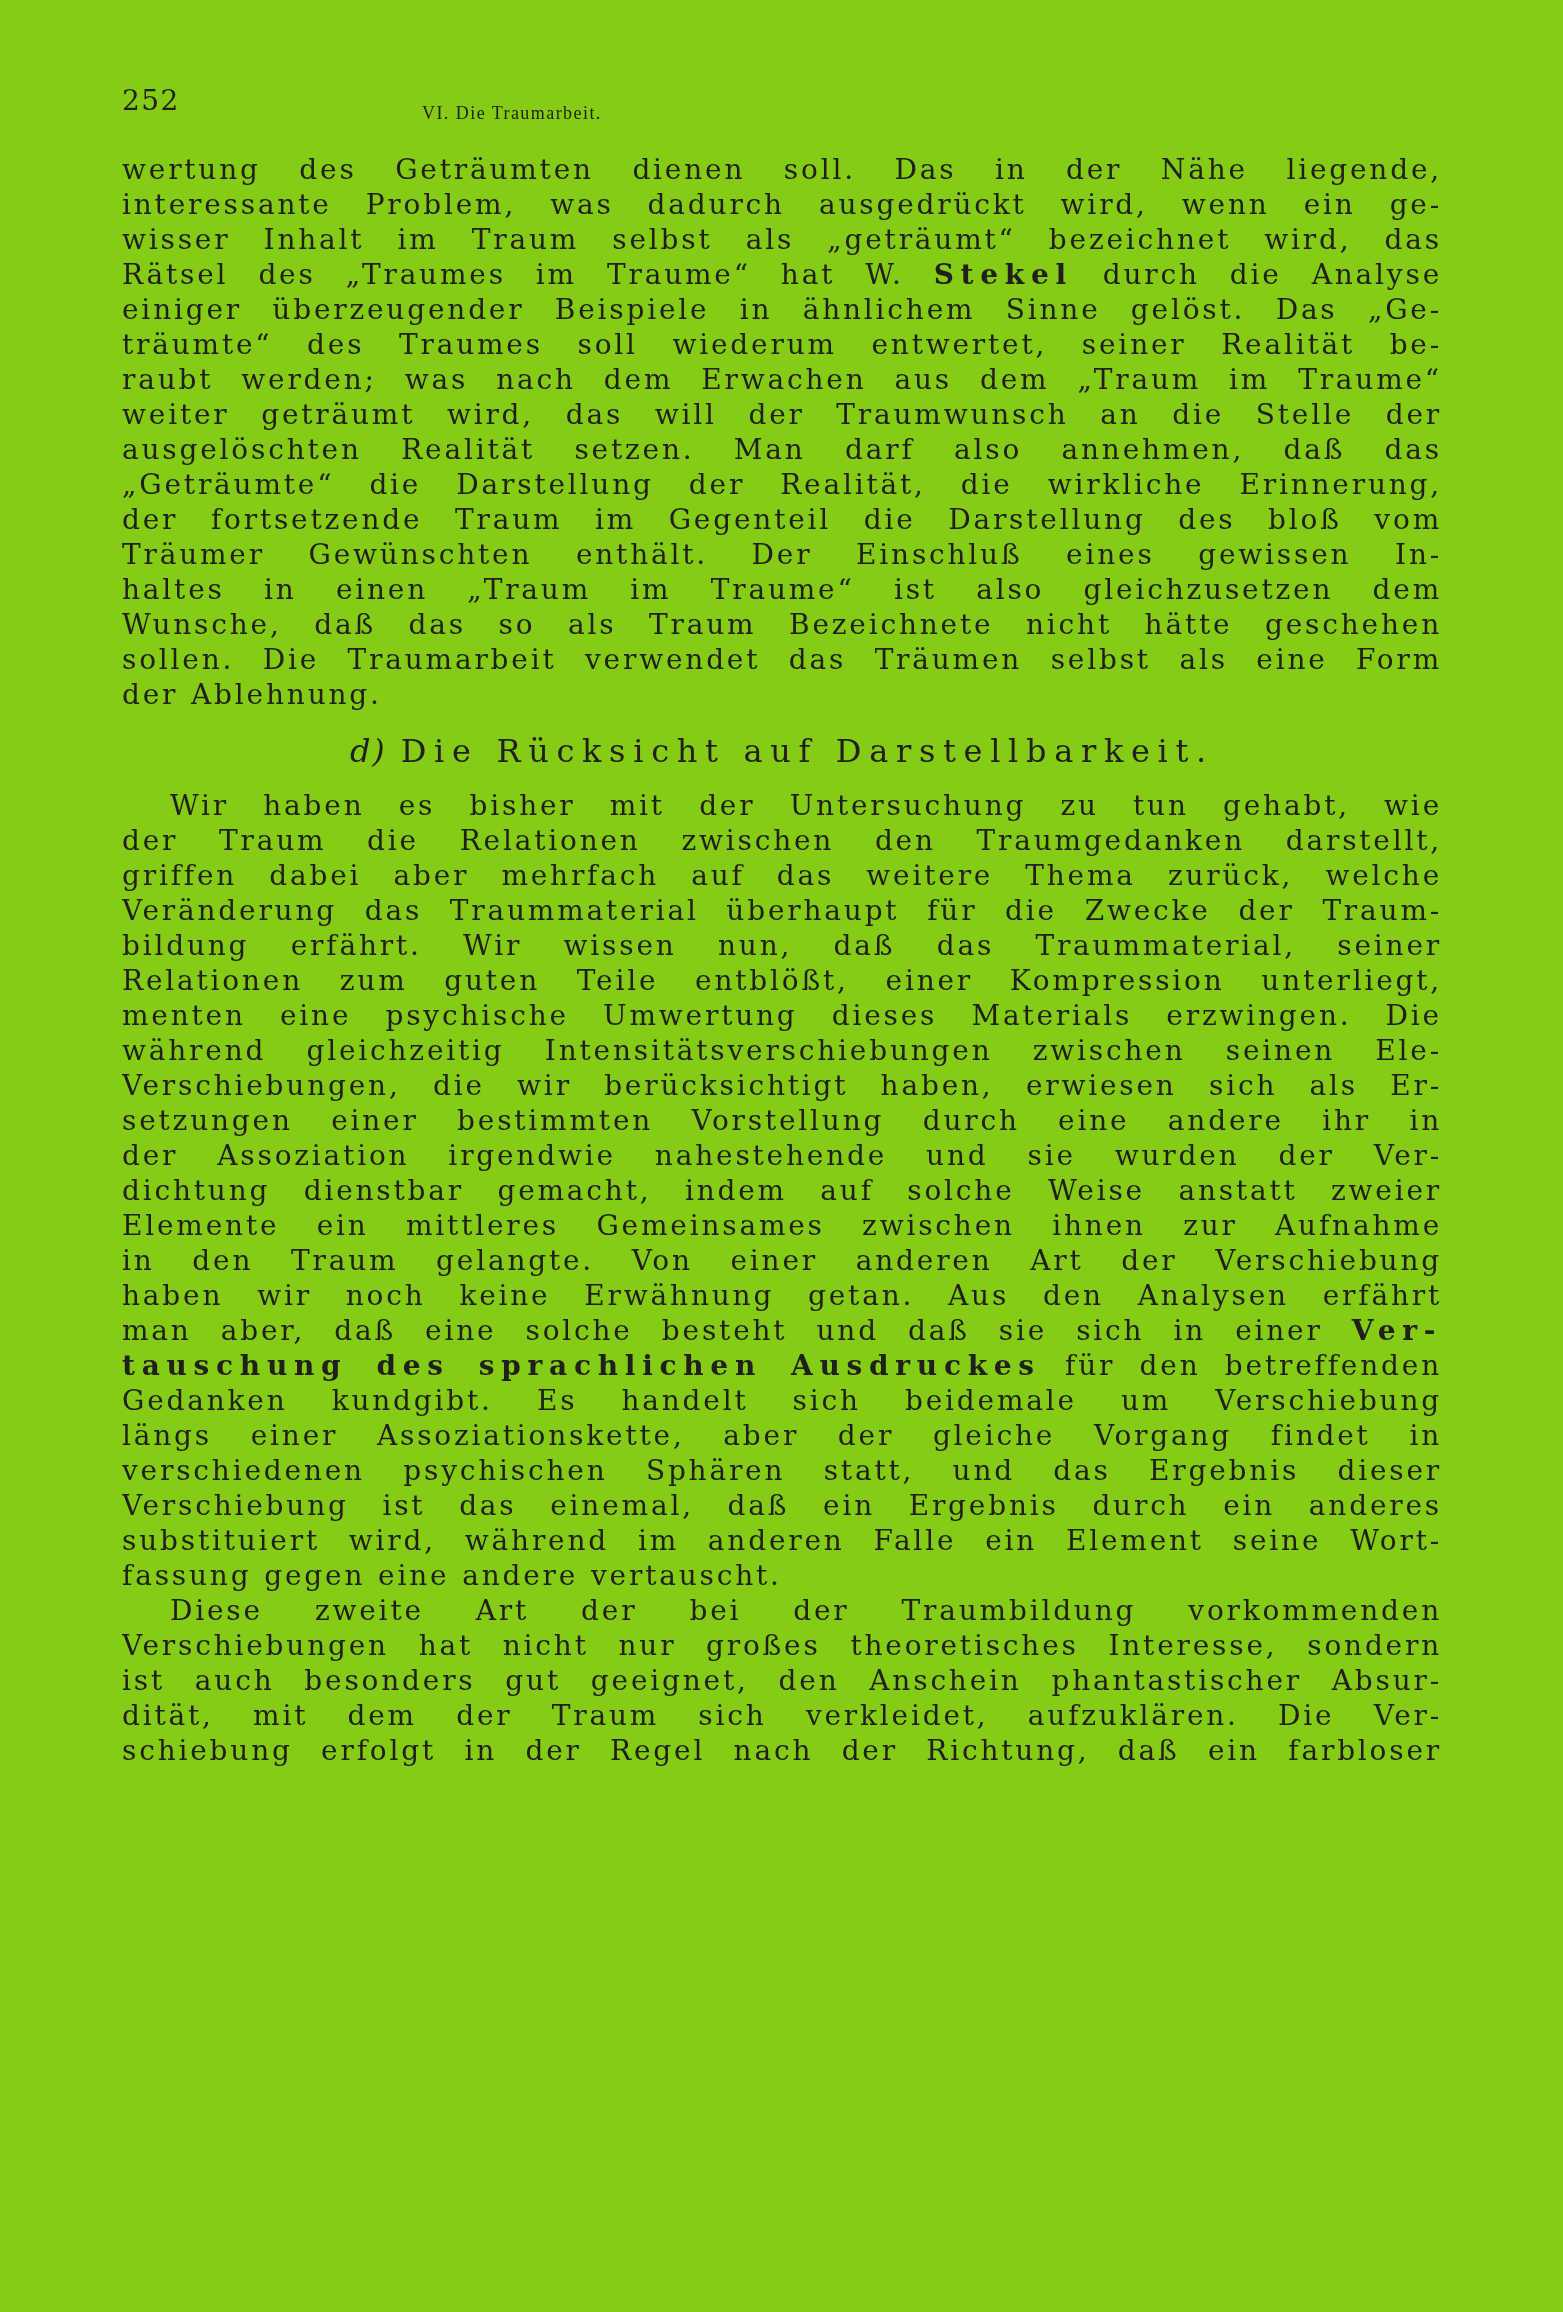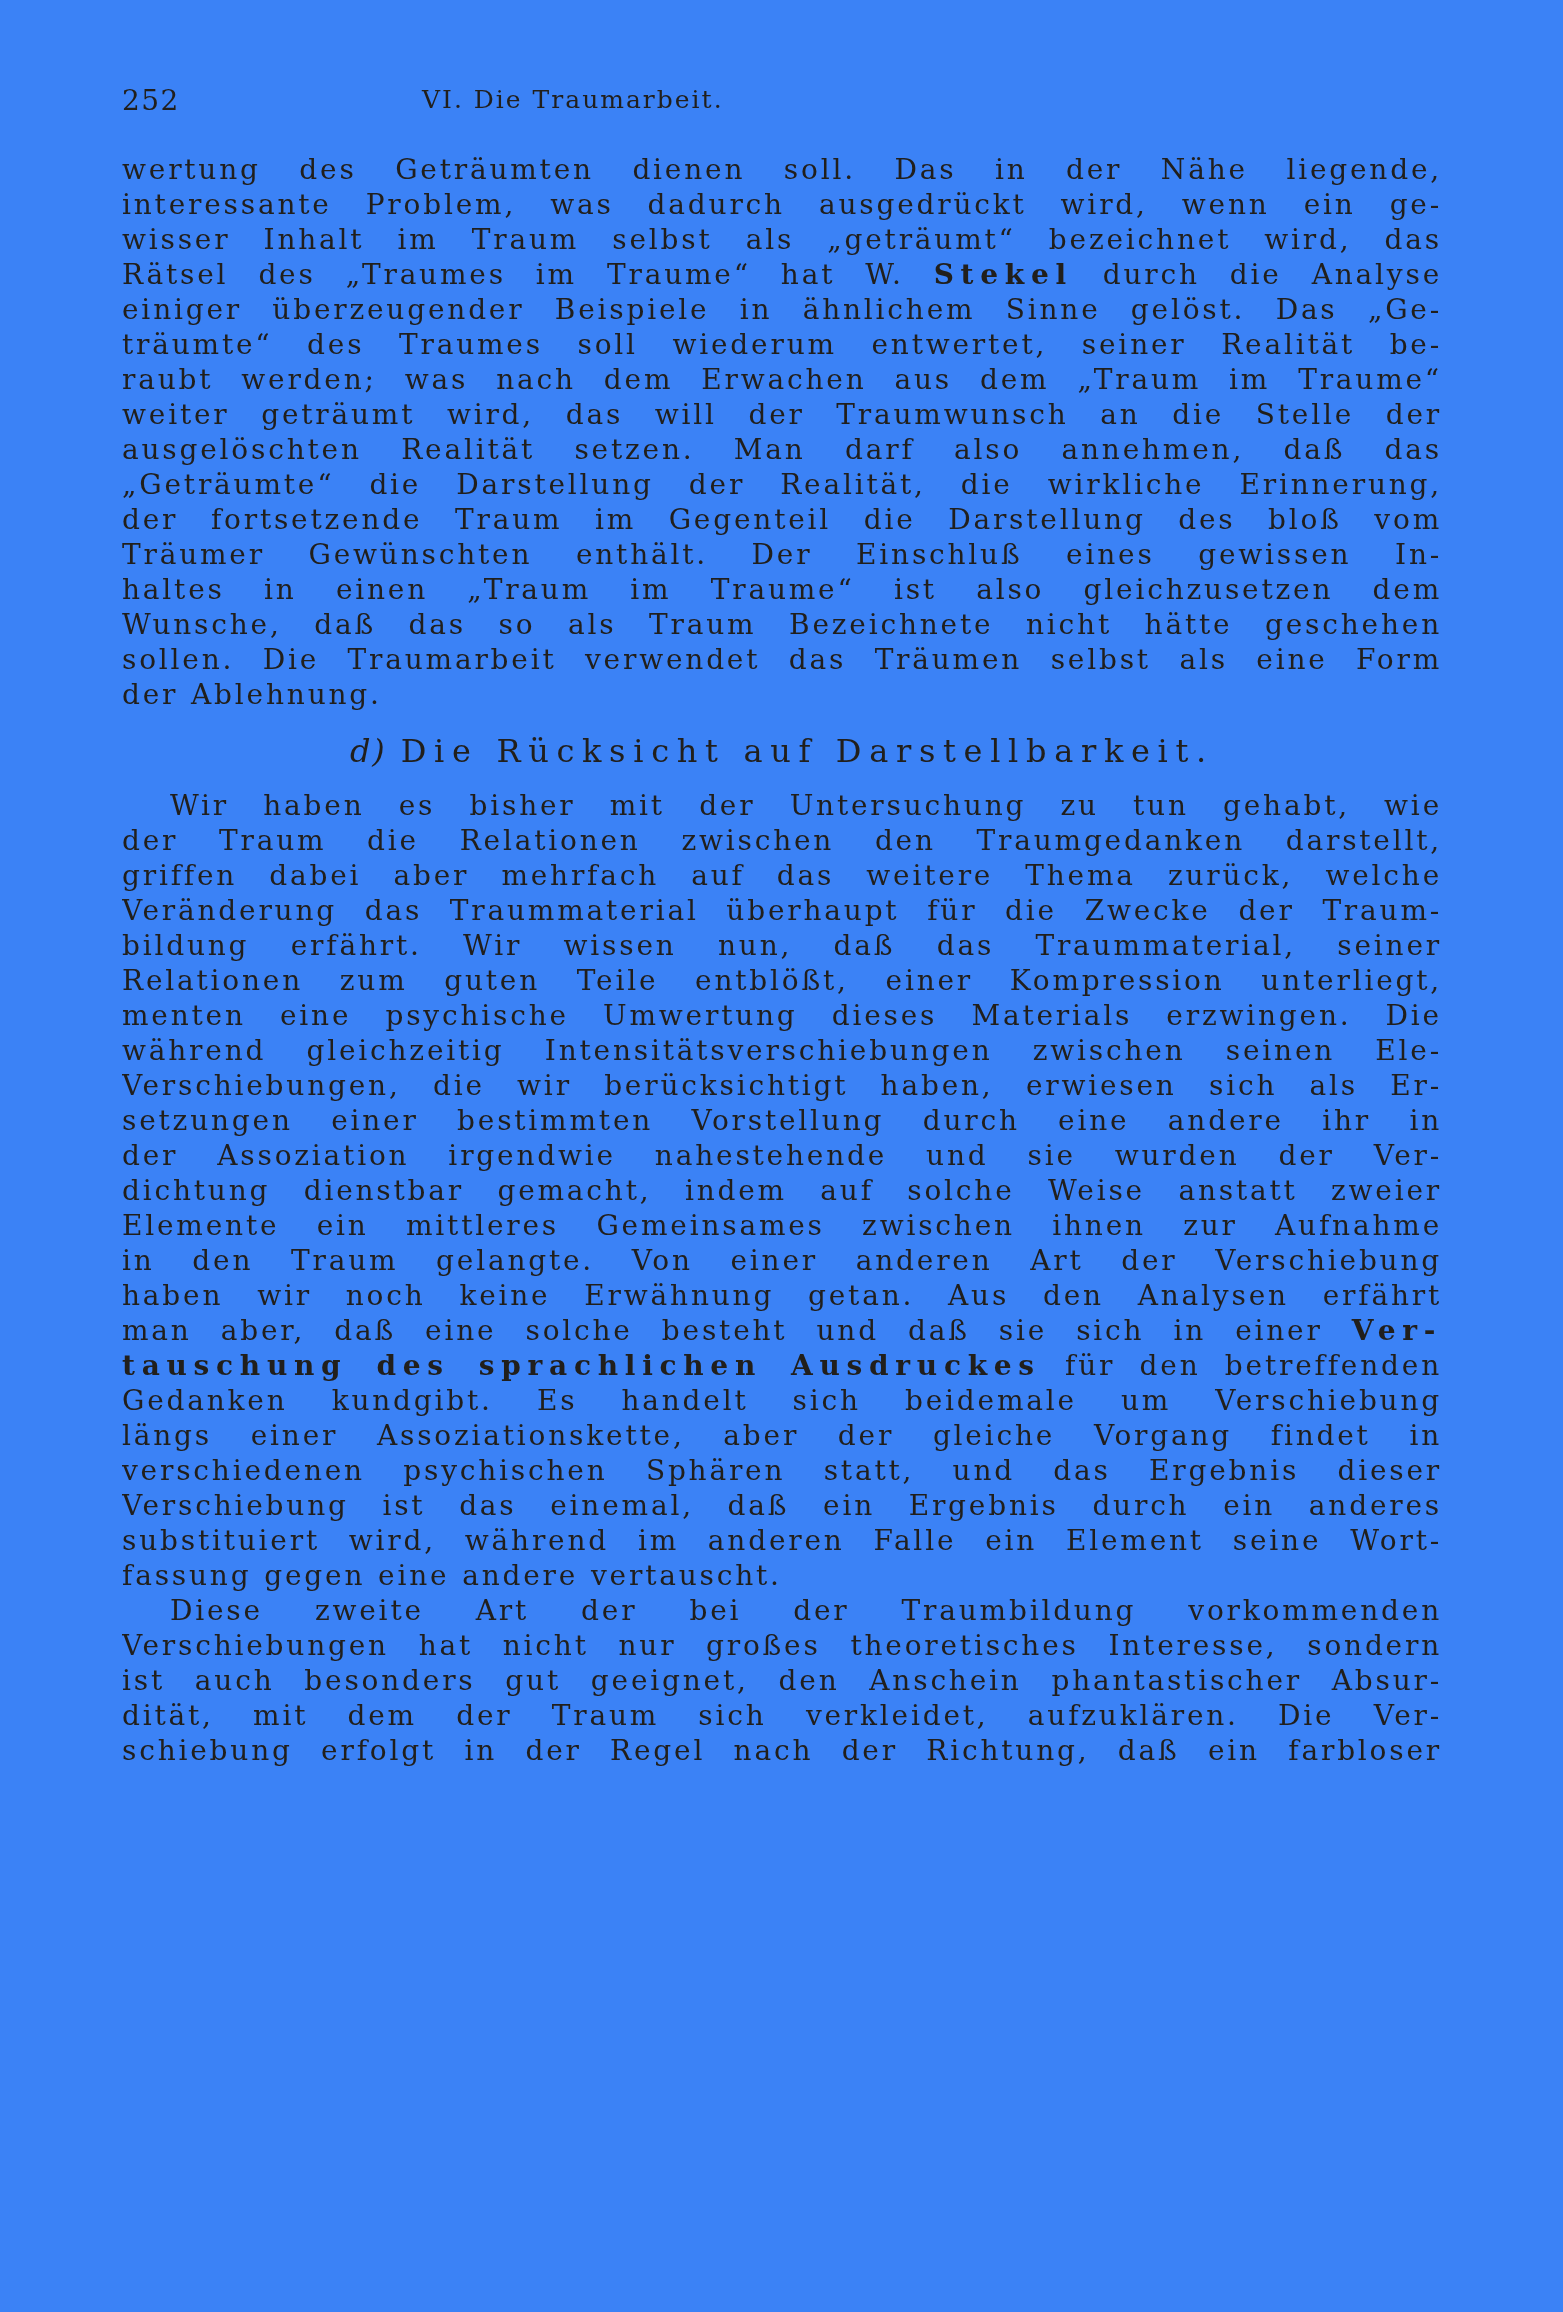--- a/index.html
+++ b/index.html
@@ -8,21 +8,21 @@
     height: 2313px;
     background: #fbfaf7;
     font-family: "DejaVu Serif", "Liberation Serif", serif;
     color: #211f1c;
     overflow: hidden;
   }
   .page {
     position: relative;
     width: 1563px;
     height: 2313px;
-    background: #3b82f6;
+    background: #84cc16;
   }
   .textblock {
     position: absolute;
     left: 122px;
     top: 84px;
     width: 1320px;
   }
   .pagehead {
     position: relative;
     height: 37px;
@@ -30,23 +30,24 @@
   .pagenum {
     position: absolute;
     left: 0;
     top: 0;
     font-size: 28px;
     letter-spacing: 0.05em;
   }
   .runhead {
     position: absolute;
     left: 300px;
-    top: 1px;
-    font-size: 25px;
+    top: 19px;
+    font-size: 18px;
     letter-spacing: 0.08em;
+    font-family: Liberation Serif, serif;
   }
   .bodytext {
     margin-top: 31px;
     font-size: 28px;
   }
   .line {
     height: 35px;
     line-height: 35px;
     overflow: hidden;
     text-align: justify;

